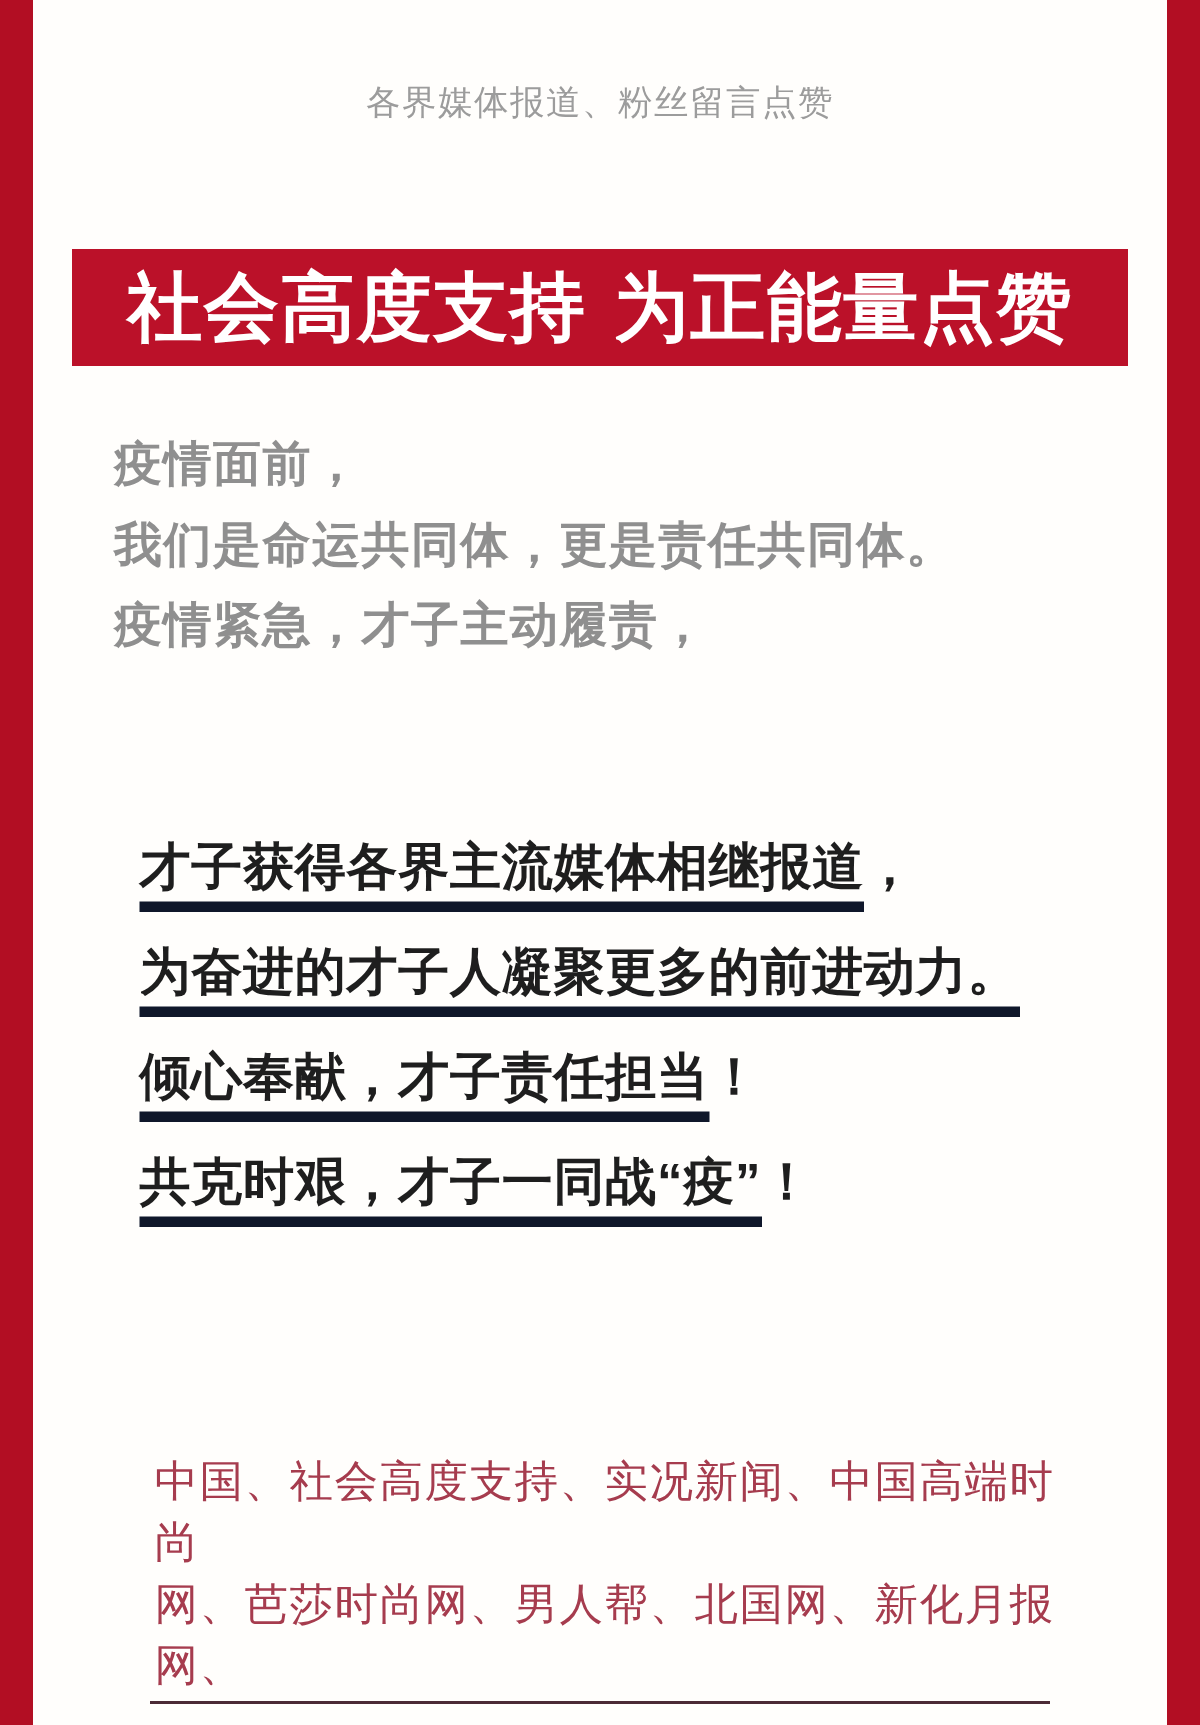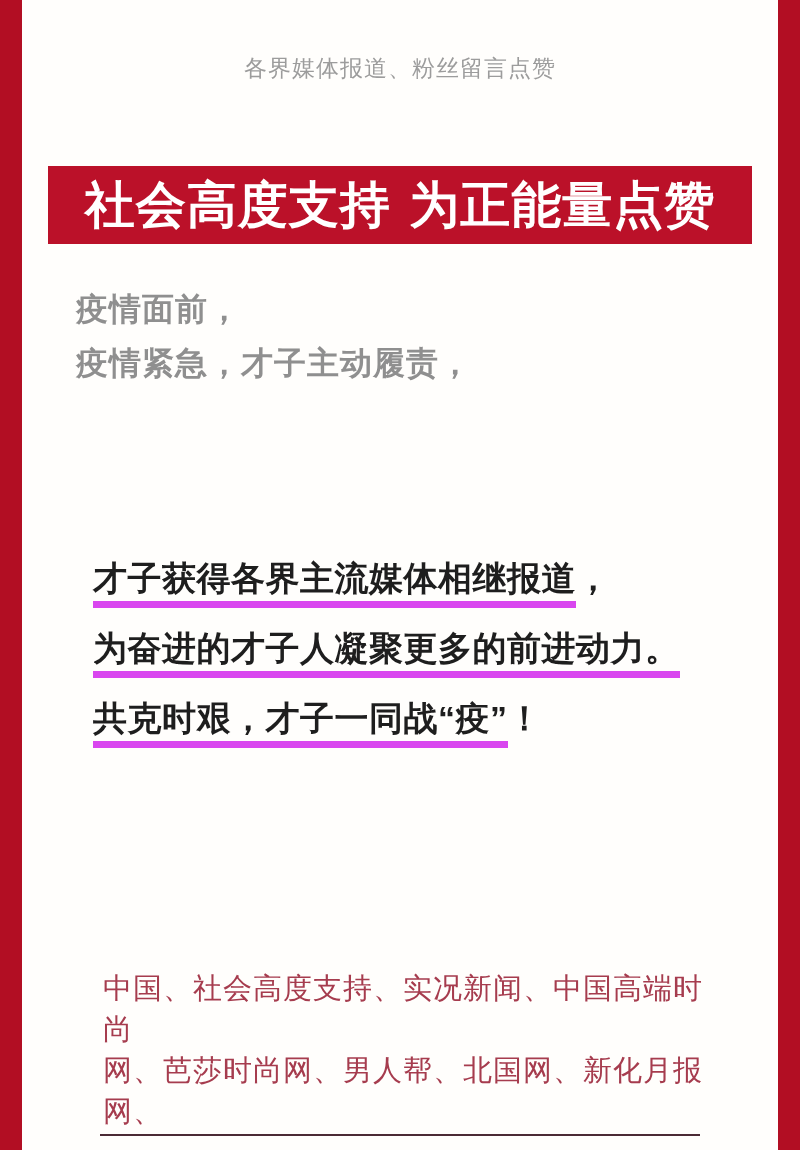--- a/index.html
+++ b/index.html
@@ -81,21 +81,21 @@
     font-size: 34px;
     line-height: 42px;
     font-weight: 700;
     color: #1e1e1e;
     letter-spacing: 0.5px;
     margin-bottom: 19px;
     white-space: nowrap;
   }
   .highlight-line .main {
     display: inline-block;
-    border-bottom: 7px solid #d946ef;
+    border-bottom: 7px solid #0f172a;
     padding-bottom: 2px;
   }
   .highlight-line .tail {
     display: inline-block;
   }
 
   .media-note {
     position: absolute;
     left: 103px;
     top: 968px;
@@ -125,29 +125,33 @@
   <div class="side-border right"></div>
 
   <div class="caption">各界媒体报道、粉丝留言点赞</div>
 
   <div class="banner">
     <div class="banner-title">社会高度支持 为正能量点赞</div>
   </div>
 
   <div class="intro">
     <div class="intro-line">疫情面前，</div>
+    <div class="intro-line">我们是命运共同体，更是责任共同体。</div>
     <div class="intro-line">疫情紧急，才子主动履责，</div>
   </div>
 
   <div class="highlights">
     <div class="highlight-line">
       <span class="main">才子获得各界主流媒体相继报道</span><span class="tail">，</span>
     </div>
     <div class="highlight-line">
       <span class="main">为奋进的才子人凝聚更多的前进动力。</span><span class="tail"></span>
+    </div>
+    <div class="highlight-line">
+      <span class="main">倾心奉献，才子责任担当</span><span class="tail">！</span>
     </div>
     <div class="highlight-line">
       <span class="main">共克时艰，才子一同战“疫”</span><span class="tail">！</span>
     </div>
   </div>
 
   <div class="media-note">
     <div class="media-note-line">中国、社会高度支持、实况新闻、中国高端时尚</div>
     <div class="media-note-line">网、芭莎时尚网、男人帮、北国网、新化月报网、</div>
 

